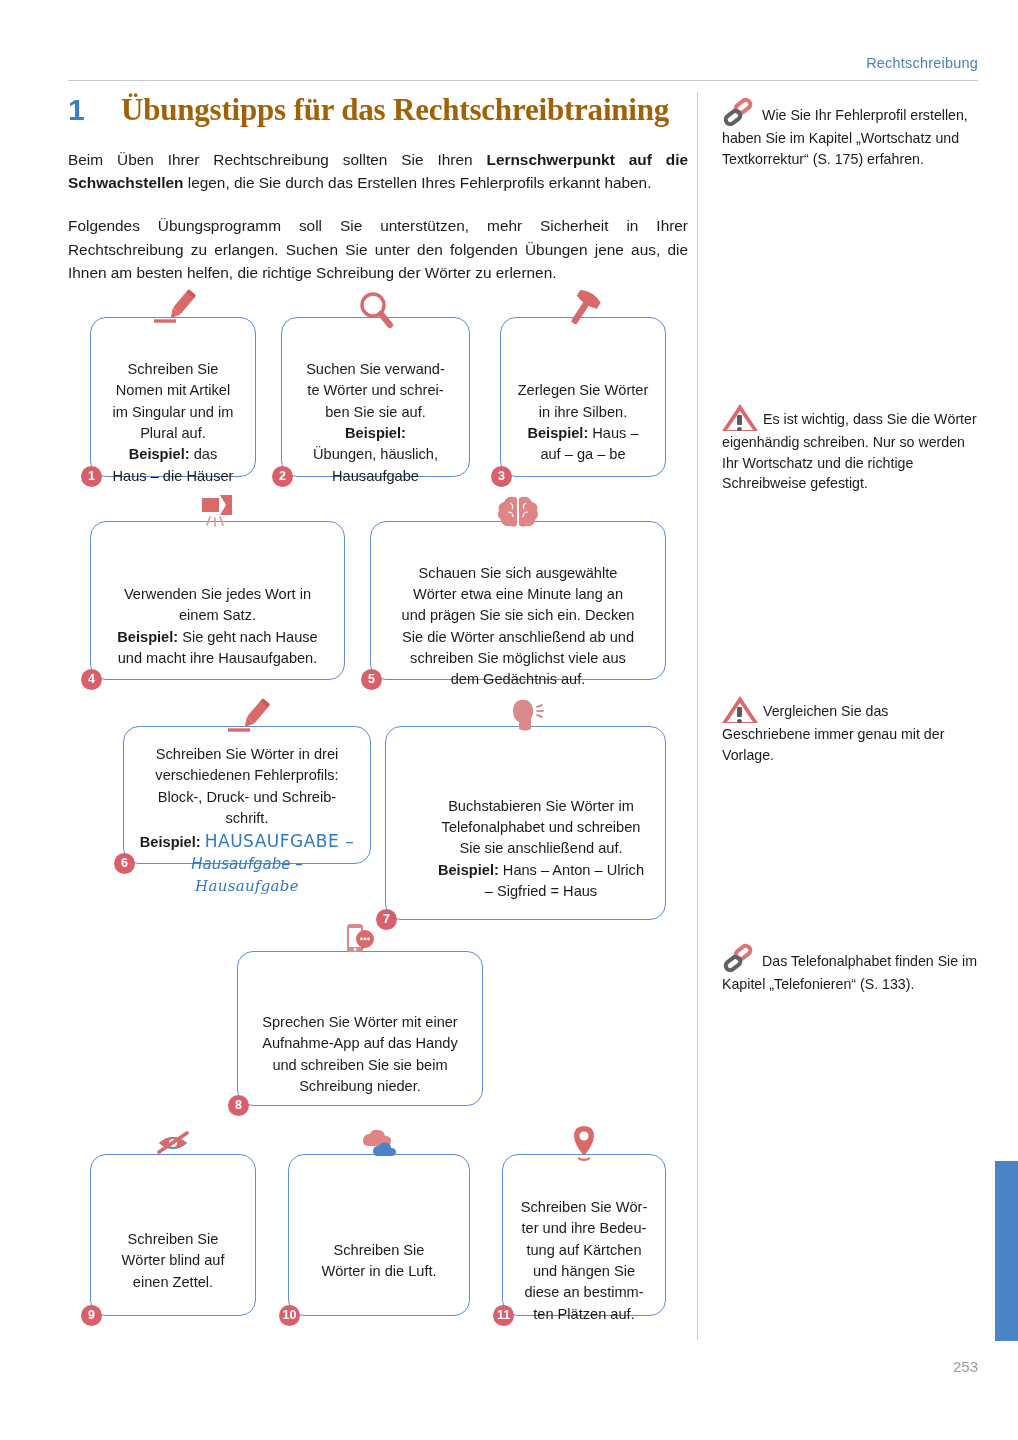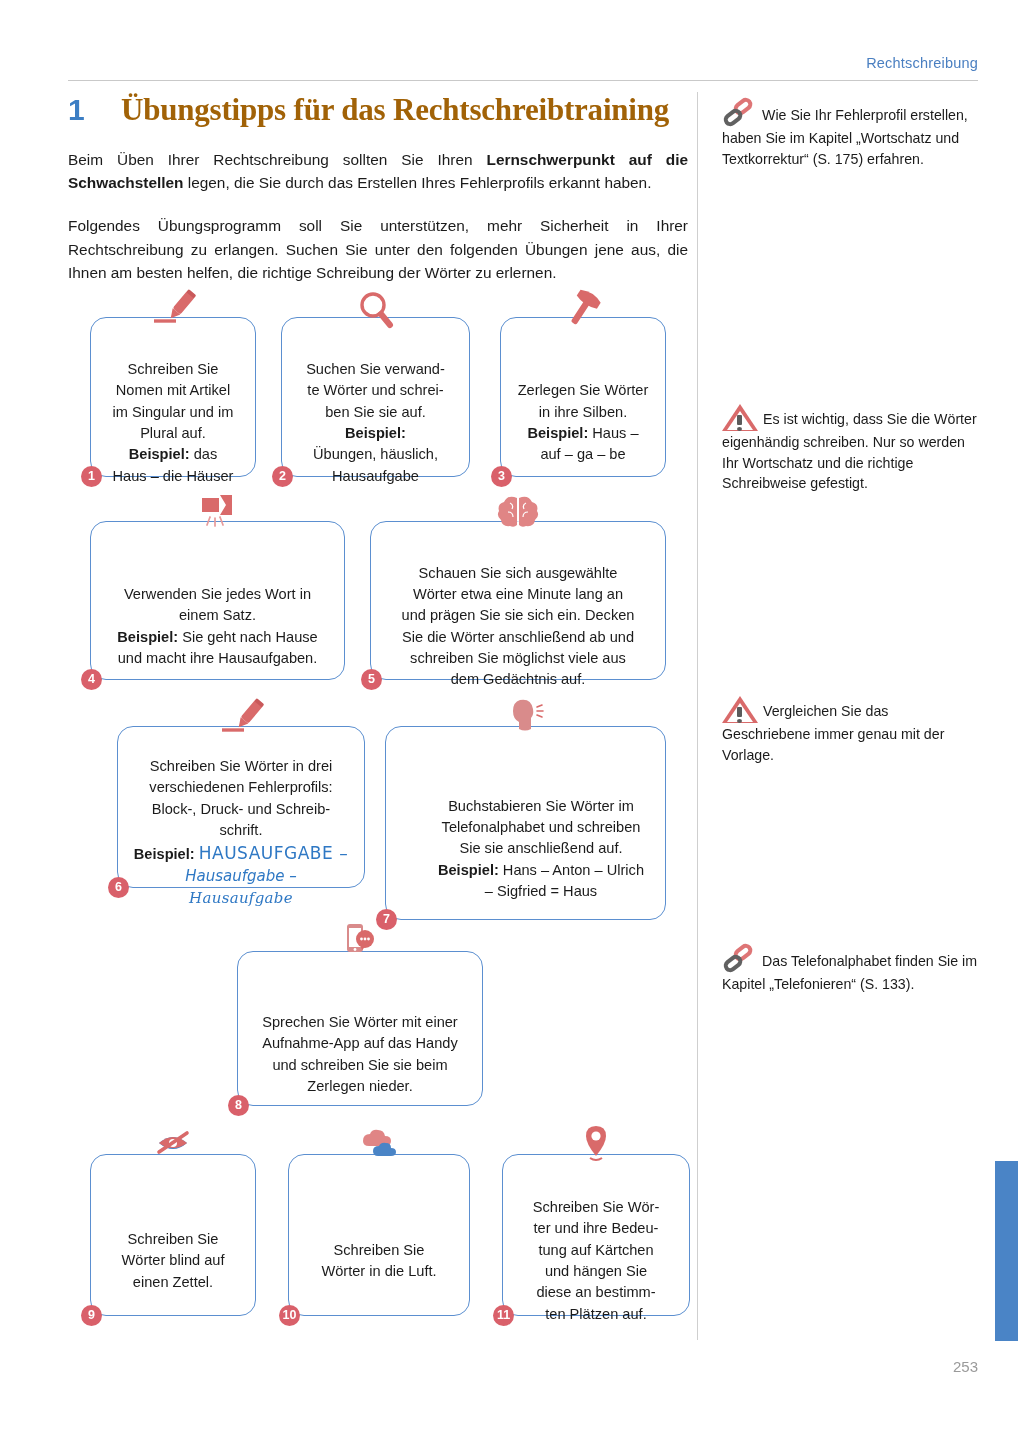--- a/index.html
+++ b/index.html
@@ -251,21 +251,21 @@
       <div>Schauen Sie sich ausgewählte</div>
       <div>Wörter etwa eine Minute lang an</div>
       <div>und prägen Sie sie sich ein. Decken</div>
       <div>Sie die Wörter anschließend ab und</div>
       <div>schreiben Sie möglichst viele aus</div>
       <div>dem Gedächtnis auf.</div>
     </div>
     <div class="badge">5</div>
   </div>
 
-  <div class="tip" style="left:117px; top:726px; width:248px; height:162px;">
+  <div class="tip" style="left:123px; top:726px; width:248px; height:138px;">
     <div class="tipicon">
       <svg viewBox="0 0 56 42" width="56" height="42">
         <line x1="9" y1="33" x2="31" y2="33" stroke="#d96a6a" stroke-width="3.4"></line>
         <g transform="rotate(40 36 18)">
           <rect x="31" y="2" width="10" height="23" rx="2" fill="#d96a6a"></rect>
           <polygon points="31,25 41,25 36,34" fill="#d96a6a"></polygon>
           <rect x="31" y="0" width="10" height="4" rx="1.5" fill="#c9595a"></rect>
         </g>
       </svg>
     </div>
@@ -313,21 +313,21 @@
           <circle cx="29.5" cy="17" r="1.4"></circle>
           <circle cx="33" cy="17" r="1.4"></circle>
           <circle cx="36.5" cy="17" r="1.4"></circle>
         </g>
       </svg>
     </div>
     <div class="inner">
       <div>Sprechen Sie Wörter mit einer</div>
       <div>Aufnahme-App auf das Handy</div>
       <div>und schreiben Sie sie beim</div>
-      <div>Zerlegen nieder.</div>
+      <div>Schreibung nieder.</div>
     </div>
     <div class="badge">8</div>
   </div>
 
   <div class="tip" style="left:90px; top:1154px; width:166px; height:162px;">
     <div class="tipicon">
       <svg viewBox="0 0 56 42" width="56" height="42">
         <path d="M14 18 q14 -12 28 0 q-14 12 -28 0 z" fill="#4a84c6"></path>
         <path d="M14 18 q14 -12 28 0 q-6 5 -14 5 q-8 0 -14 -5 z" fill="#d96a6a"></path>
         <circle cx="28" cy="18" r="4" fill="#ffffff"></circle>
@@ -349,21 +349,21 @@
         <path d="M22 26 q0 -5 6 -5 q2 -4 7 -3 q5 0 5 5 q5 0 5 4 q0 4 -5 4 l-13 0 q-5 0 -5 -5 z" fill="#4a84c6"></path>
       </svg>
     </div>
     <div class="inner">
       <div>Schreiben Sie</div>
       <div>Wörter in die Luft.</div>
     </div>
     <div class="badge">10</div>
   </div>
 
-  <div class="tip" style="left:502px; top:1154px; width:188px; height:162px;">
+  <div class="tip" style="left:502px; top:1154px; width:164px; height:162px;">
     <div class="tipicon">
       <svg viewBox="0 0 56 42" width="56" height="42">
         <path d="M28 1 q-10 0 -10 10 q0 8 10 20 q10 -12 10 -20 q0 -10 -10 -10 z" fill="#d96a6a"></path>
         <circle cx="28" cy="11" r="4.6" fill="#ffffff"></circle>
         <path d="M22 33 q6 4 12 0" stroke="#d96a6a" stroke-width="2" fill="none"></path>
       </svg>
     </div>
     <div class="inner">
       <div>Schreiben Sie Wör-</div>
       <div>ter und ihre Bedeu-</div>

